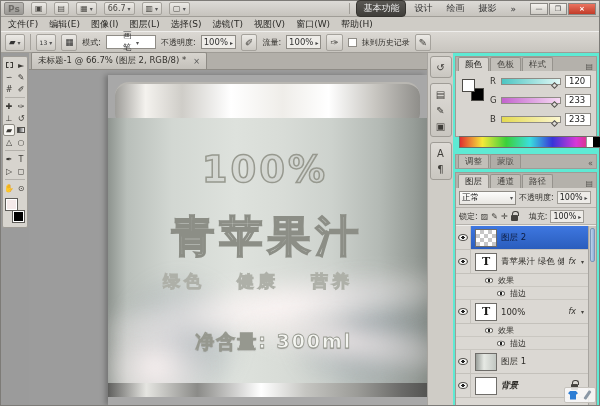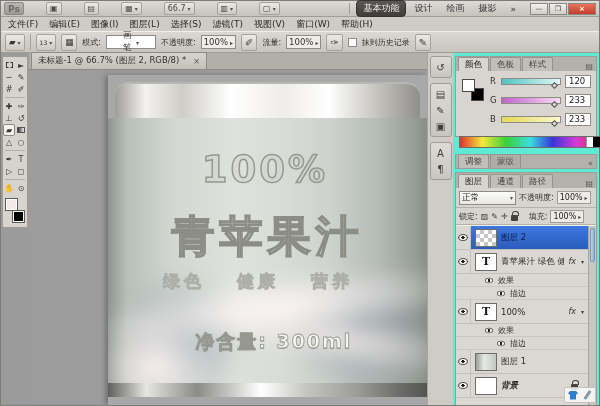--- a/index.html
+++ b/index.html
@@ -3,21 +3,21 @@
 <meta charset="utf-8">
 <style>
   * { box-sizing: border-box; margin: 0; padding: 0; }
   html,body { width: 600px; height: 406px; overflow: hidden; }
   body { font-family: "DejaVu Sans", "Liberation Sans", sans-serif; }
   #app { position: relative; width: 600px; height: 406px; background:#cfccc6; font-size:9px; color:#222; border:1px solid #7d7b77; }
 
   
   .appbar { position:absolute; top:0; left:0; right:0; height:16px;
     background:linear-gradient(#dddbd7,#c6c3bd); border-bottom:1px solid #a09d97;
-    display:flex; align-items:center; gap:22px; padding:0 3px; }
+    display:flex; align-items:center; gap:7px; padding:0 3px; }
   .pslogo { width:20px; height:13px; background:linear-gradient(#b9b7b3,#9b9995); color:#6e6c68;
     font-weight:bold; font-size:9px; display:flex; align-items:center; justify-content:center; border-radius:2px; border:1px solid #8a8884;}
   .abtn { height:13px; padding:0 3px; display:flex; align-items:center; gap:2px;
     border:1px solid #a5a29c; border-radius:2px; background:linear-gradient(#eceae6,#ccc9c3);
     font-size:8px; color:#4a4844; }
   .caret { font-size:6px; color:#555; }
   .ws-group { margin-left:auto; display:flex; align-items:center; gap:2px; }
   .ws-sep { width:1px; height:11px; background:#a09d97; margin-right:4px; }
   .ws { padding:1px 6px; font-size:9px; color:#333; border-radius:4px; }
   .ws.active { background:linear-gradient(#5a5854,#403e3a); color:#eee; border:1px solid #35332f; }

